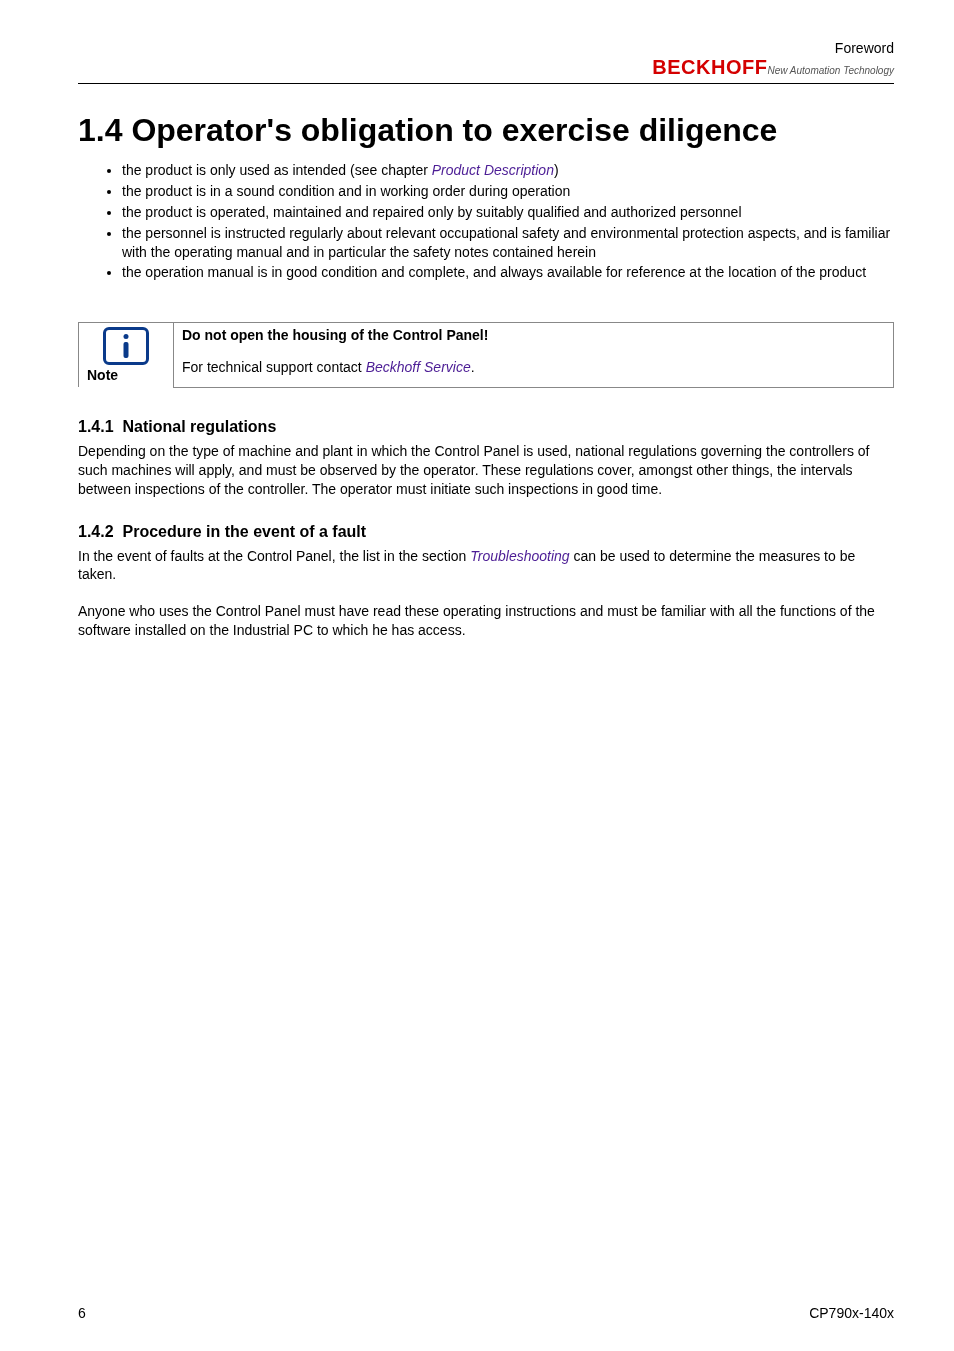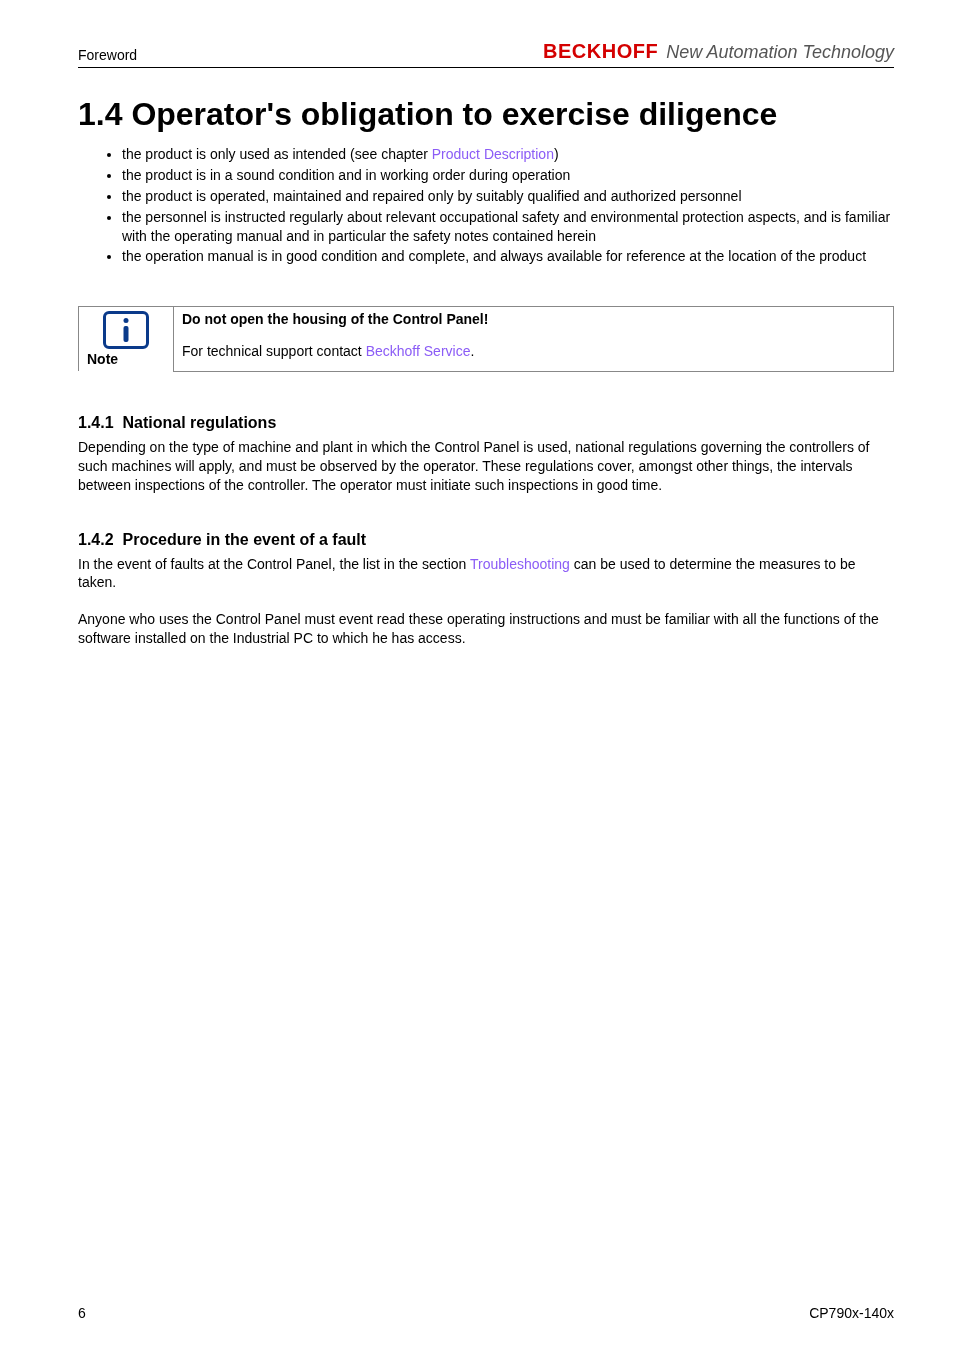--- a/index.html
+++ b/index.html
@@ -17,37 +17,37 @@
     display: flex;
     flex-direction: column;
   }
   .header {
     display: flex;
     justify-content: space-between;
     align-items: flex-end;
     border-bottom: 1.5px solid #000;
     padding-bottom: 4px;
     margin-bottom: 28px;
+    flex-direction: column;
   }
   .header-left {
     font-size: 14px;
   }
   .header-right {
     display: flex;
     align-items: baseline;
-    gap: 8px;
   }
   .logo-beckhoff {
     font-weight: bold;
     color: #d40000;
     font-size: 20px;
     letter-spacing: 0.5px;
   }
   .logo-tagline {
-    font-size: 18px;
+    font-size: 10px;
     color: #555;
     font-style: italic;
   }
   h1.section-head {
     font-size: 32px;
     font-weight: bold;
     margin: 0 0 10px 0;
   }
   .intro {
     font-size: 14px;
@@ -56,21 +56,22 @@
   ul.bullets {
     margin: 2px 0 20px 0;
     padding-left: 44px;
     font-size: 14px;
   }
   ul.bullets li {
     margin-bottom: 2px;
     line-height: 1.35;
   }
   .link {
-    color: #8b5cf6;
+    color: #4c1d95;
+    font-style: italic;
   }
   .note-table {
     width: 100%;
     border-collapse: collapse;
     margin: 18px 0 24px 0;
   }
   .note-table td {
     border: 1px solid #888;
     vertical-align: top;
     padding: 4px 8px;
@@ -123,21 +124,21 @@
   }
   .note-body-row td {
     border-top: none;
   }
   .note-title {
     font-weight: bold;
   }
   h2.subsection {
     font-size: 16px;
     font-weight: bold;
-    margin: 18px 0 6px 0;
+    margin: 6px 0 6px 0;
   }
   p.body {
     font-size: 14px;
     margin: 0 0 18px 0;
     line-height: 1.35;
   }
   .footer {
     margin-top: auto;
     display: flex;
     justify-content: space-between;
@@ -197,19 +198,19 @@
   </h2>
   <p class="body">Depending on the type of machine and plant in which the Control Panel is used, national regulations governing the controllers of such machines will apply, and must be observed by the operator. These regulations cover, amongst other things, the intervals between inspections of the controller. The operator must initiate such inspections in good time.</p>
 
   <h2 class="subsection">
     <span>1.4.2</span>&nbsp;&nbsp;<span>Procedure in the event of a fault</span>
   </h2>
   <p class="body">
     <span>In the event of faults at the Control Panel, the list in the section </span><span class="link">Troubleshooting</span><span> can be used to determine the measures to be taken.</span>
   </p>
 
-  <p class="body">Anyone who uses the Control Panel must event read these operating instructions and must be familiar with all the functions of the software installed on the Industrial PC to which he has access.</p>
+  <p class="body">Anyone who uses the Control Panel must have read these operating instructions and must be familiar with all the functions of the software installed on the Industrial PC to which he has access.</p>
 
   <div class="footer">
     <span>6</span>
     <span>CP790x-140x</span>
   </div>
 </div>
 
 </body></html>

